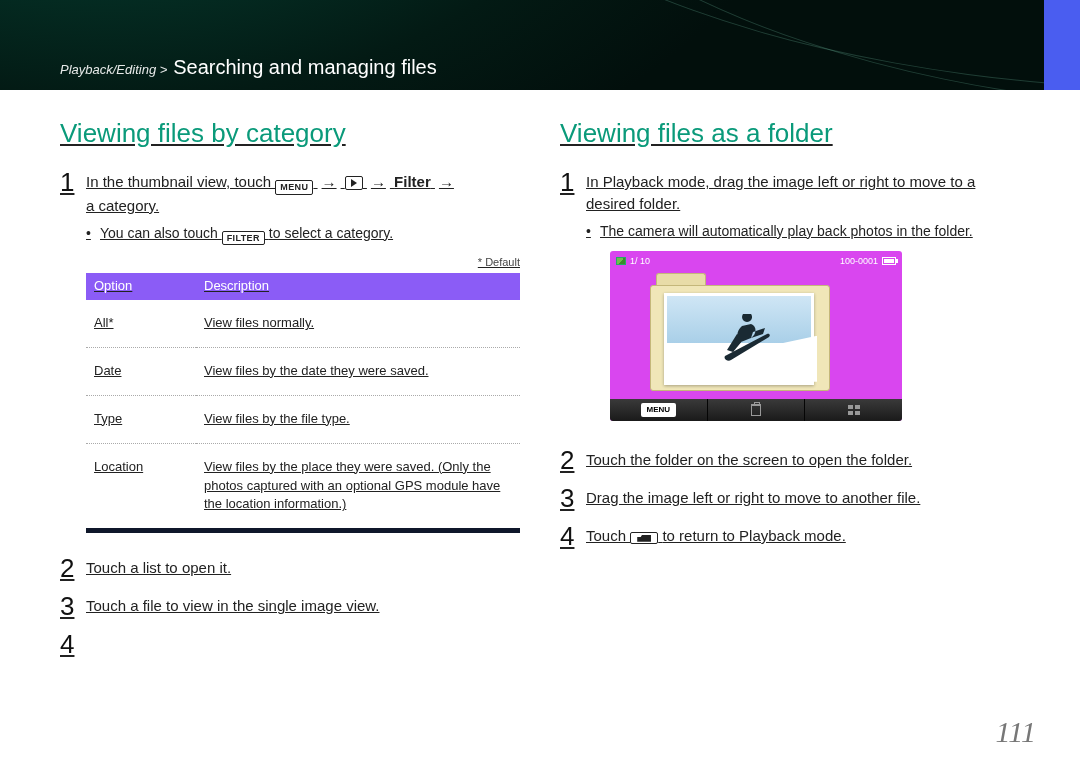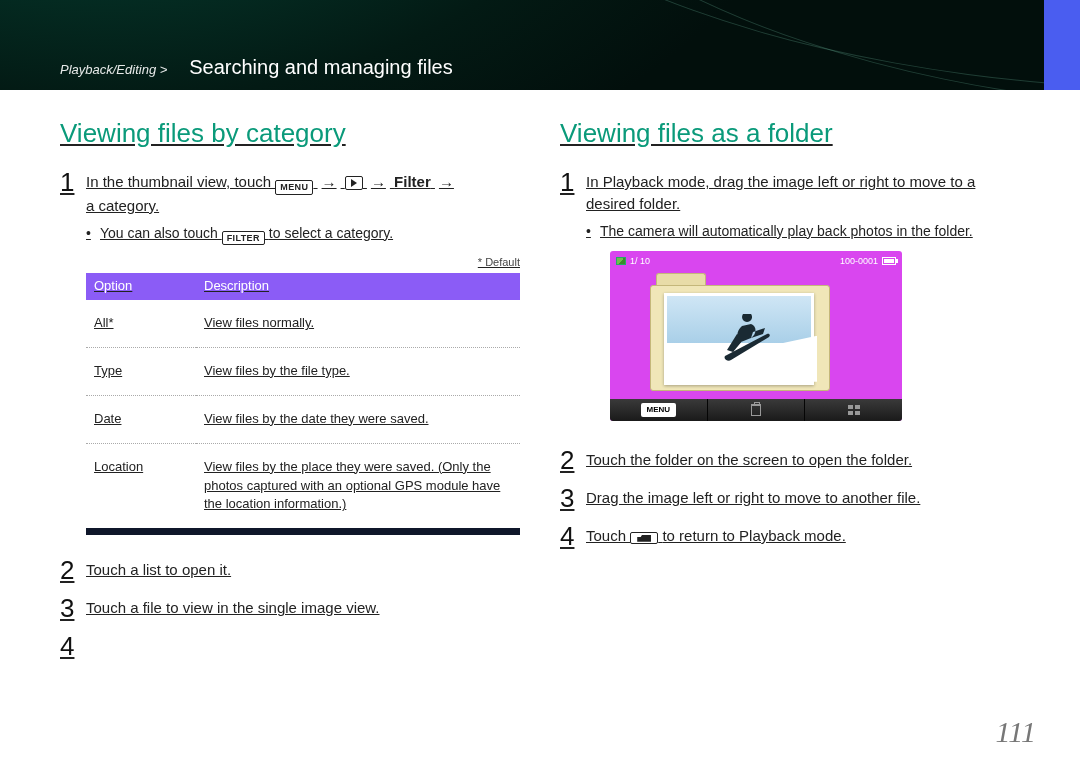--- a/index.html
+++ b/index.html
@@ -12,21 +12,21 @@
     overflow: hidden;
   }
   .topband .arc1, .topband .arc2 {
     position: absolute; border: 1px solid rgba(120,200,170,0.25); border-radius: 50%;
   }
   .topband .arc1 { width: 1600px; height: 700px; left: 400px; top: -610px; }
   .topband .arc2 { width: 1600px; height: 800px; left: 450px; top: -690px; }
   .bluepatch { position: absolute; right: 0; top: 0; width: 36px; height: 90px; background: #4a5df0; }
   .breadcrumb { position: absolute; left: 60px; top: 56px; color: #fff; font-size: 14px; }
   .breadcrumb .sub { opacity: 0.9; font-size: 13px; font-style: italic; }
-  .breadcrumb .main { font-size: 20px; font-weight: 400; margin-left: 18px; }
+  .breadcrumb .main { font-size: 20px; font-weight: 400; margin-left: 2px; }
   
   .content { position: absolute; left: 60px; top: 118px; width: 960px; display: flex; gap: 40px; }
   .col { flex: 1; text-decoration: underline; }
   .sect-title { color: #0a9a7a; font-size: 26px; font-weight: 400; margin-bottom: 22px; }
   .numstep { display: flex; align-items: flex-start; margin-bottom: 14px; }
   .numstep .num { font-family: "Arial Narrow", Arial, sans-serif; font-size: 26px; font-weight: 300; color: #111; width: 26px; line-height: 1; margin-top: -2px; }
   .numstep .body { flex: 1; font-size: 15px; line-height: 1.45; }
   .arrow { margin: 0 4px; }
   .filtertxt { font-weight: 700; }
   .iconbox {
@@ -58,21 +58,21 @@
     content: ""; position: absolute; left: 6px; top: 2px; width: 14px; height: 7px;
     background: #222; clip-path: polygon(0 30%, 25% 30%, 35% 0, 100% 0, 100% 100%, 0 100%);
   }
   .bullet { display: flex; margin: 6px 0 10px 0; font-size: 14px; }
   .bullet .dot { width: 14px; }
   .defaultnote { text-align: right; font-size: 11px; color: #444; margin-bottom: 2px; }
   
   table.opts { width: 100%; border-collapse: collapse; font-size: 13px; }
   table.opts th { background: #8b5cf6; color: #fff; font-weight: 400; text-align: left; padding: 4px 8px; }
   table.opts td { border-bottom: 1px dotted #aaa; padding: 14px 8px; vertical-align: top; }
-  table.opts tr:last-child td { border-bottom: 7px solid #0f172a; margin-left: 36px; }
+  table.opts tr:last-child td { border-bottom: 5px solid #0f172a; margin-left: 36px; }
   table.opts th:first-child, table.opts td:first-child { width: 110px; }
   
   .para { font-size: 14px; line-height: 1.45; margin-bottom: 18px; }
   
   .camshot {
     width: 292px; height: 170px; background: #d946ef; border-radius: 3px; margin: 6px 0 14px 24px;
     position: relative; overflow: hidden;
   }
   .camshot .topbar { position: absolute; left: 6px; right: 6px; top: 4px; display: flex; justify-content: space-between; align-items: center; color: #fff; font-size: 9px; }
   .camshot .picicon { display:inline-block; width:10px; height:8px; background: linear-gradient(135deg,#6fbf4a 50%, #3c8a2a 50%); border:1px solid #2a6; margin-right:4px; vertical-align:-1px;}
@@ -165,26 +165,26 @@
             <tbody>
                 <tr>
               <th>Option</th>
               <th>Description</th>
             </tr>
             <tr>
               <td>All*</td>
               <td>View files normally.</td>
             </tr>
             <tr>
+              <td>Date</td>
+              <td>View files by the date they were saved.</td>
+            </tr>
+            <tr>
               <td>Type</td>
               <td>View files by the file type.</td>
-            </tr>
-            <tr>
-              <td>Date</td>
-              <td>View files by the date they were saved.</td>
             </tr>
             <tr>
               <td>Location</td>
               <td>View files by the place they were saved. (Only the photos captured with an optional GPS module have the location information.)</td>
             </tr>
           </tbody>
             </table>
         </div>
       </div>
 

